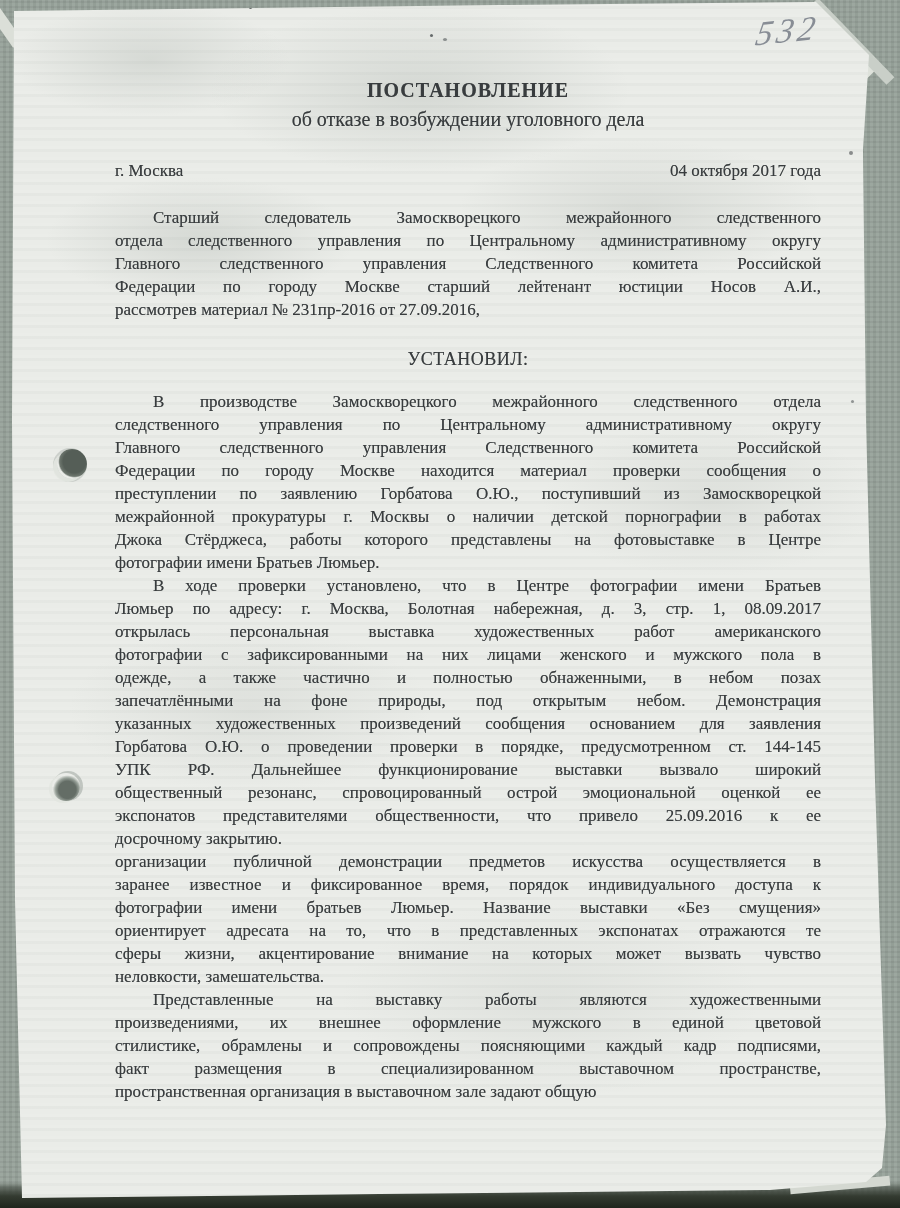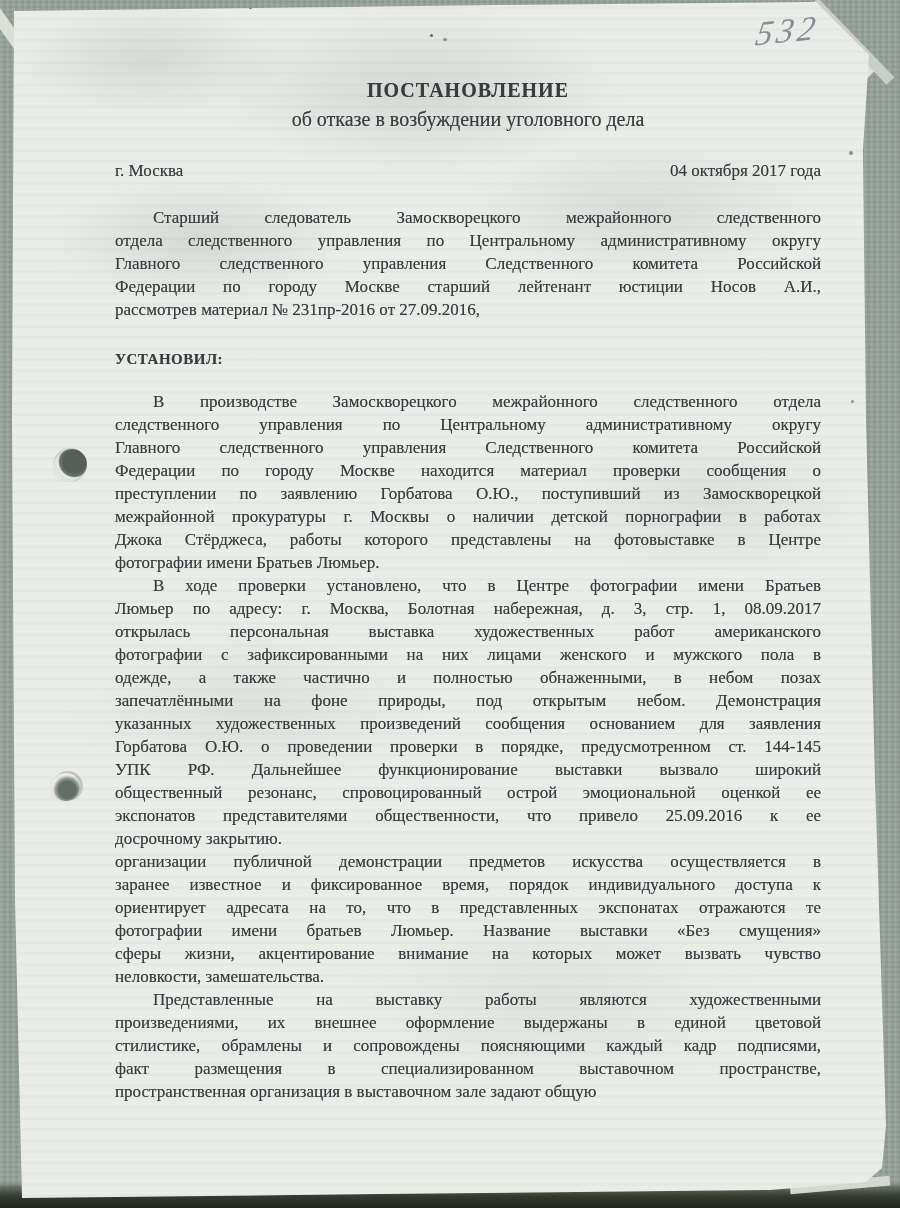--- a/index.html
+++ b/index.html
@@ -89,22 +89,22 @@
   }
   .doc-title {
     margin:0; text-align:center;
     font-size:20px; line-height:24px; font-weight:600; letter-spacing:1px;
   }
   .doc-subtitle { text-align:center; font-size:20px; line-height:23px; margin-top:6px; }
   .meta-row { display:flex; justify-content:space-between; margin-top:28px; }
   .para { margin:0; }
   .para.preamble { margin-top:24px; }
   .established {
-    margin:26px 0 0 0; text-align:left;
-    font-size:15px; line-height:24px; font-weight:700; letter-spacing:.5px;
+    margin:26px 0 0 0; text-align:center;
+    font-size:18px; line-height:24px; font-weight:400; letter-spacing:.5px;
   }
   .para.p0 { margin-top:19px; }
   .line { white-space:normal; }
   .line.just { text-align:justify; text-align-last:justify; }
   .line.first { text-indent:38px; }
 </style>
 </head>
 <body>
 
 <div class="scan">
@@ -166,27 +166,27 @@
         <div class="line just">указанных художественных произведений сообщения основанием для заявления</div>
         <div class="line just">Горбатова О.Ю. о проведении проверки в порядке, предусмотренном ст. 144-145</div>
         <div class="line just">УПК РФ. Дальнейшее функционирование выставки вызвало широкий</div>
         <div class="line just">общественный резонанс, спровоцированный острой эмоциональной оценкой ее</div>
         <div class="line just">экспонатов представителями общественности, что привело 25.09.2016 к ее</div>
         <div class="line">досрочному закрытию.</div>
       </div>
     <div class="para">
         <div class="line just">организации публичной демонстрации предметов искусства осуществляется в</div>
         <div class="line just">заранее известное и фиксированное время, порядок индивидуального доступа к</div>
+        <div class="line just">фотографии имени братьев Люмьер. Название выставки «Без смущения»</div>
         <div class="line just">ориентирует адресата на то, что в представленных экспонатах отражаются те</div>
-        <div class="line just">фотографии имени братьев Люмьер. Название выставки «Без смущения»</div>
         <div class="line just">сферы жизни, акцентирование внимание на которых может вызвать чувство</div>
         <div class="line">неловкости, замешательства.</div>
       </div>
     <div class="para">
         <div class="line just first">Представленные на выставку работы являются художественными</div>
-        <div class="line just">произведениями, их внешнее оформление выдержаны в единой цветовой</div>
+        <div class="line just">произведениями, их внешнее оформление мужского в единой цветовой</div>
         <div class="line just">стилистике, обрамлены и сопровождены поясняющими каждый кадр подписями,</div>
         <div class="line just">факт размещения в специализированном выставочном пространстве,</div>
         <div class="line">пространственная организация в выставочном зале задают общую</div>
       </div>
   </div>
 
 </div>
 
 </body></html>

